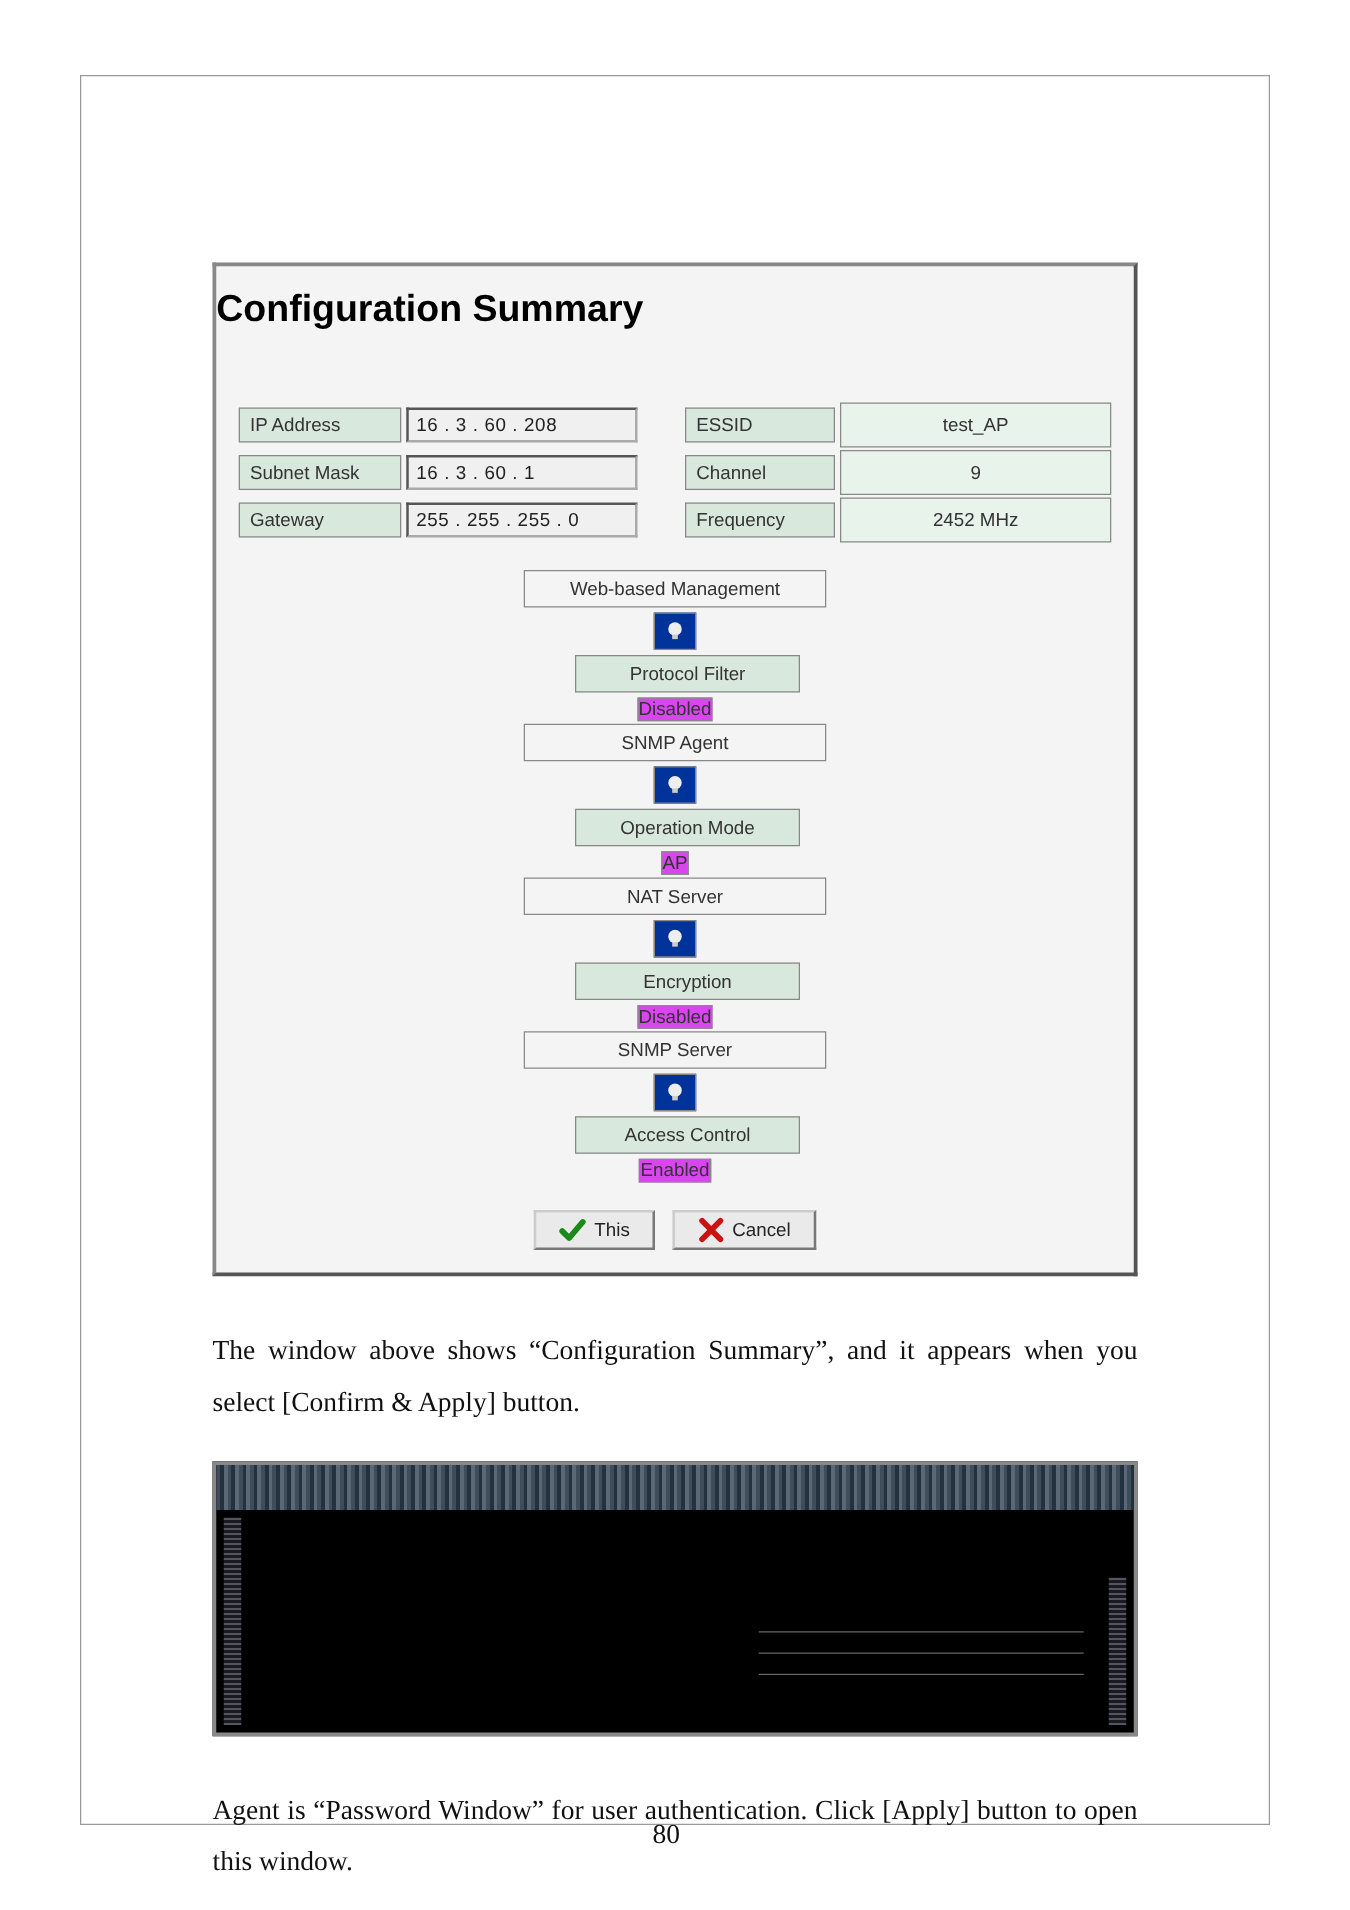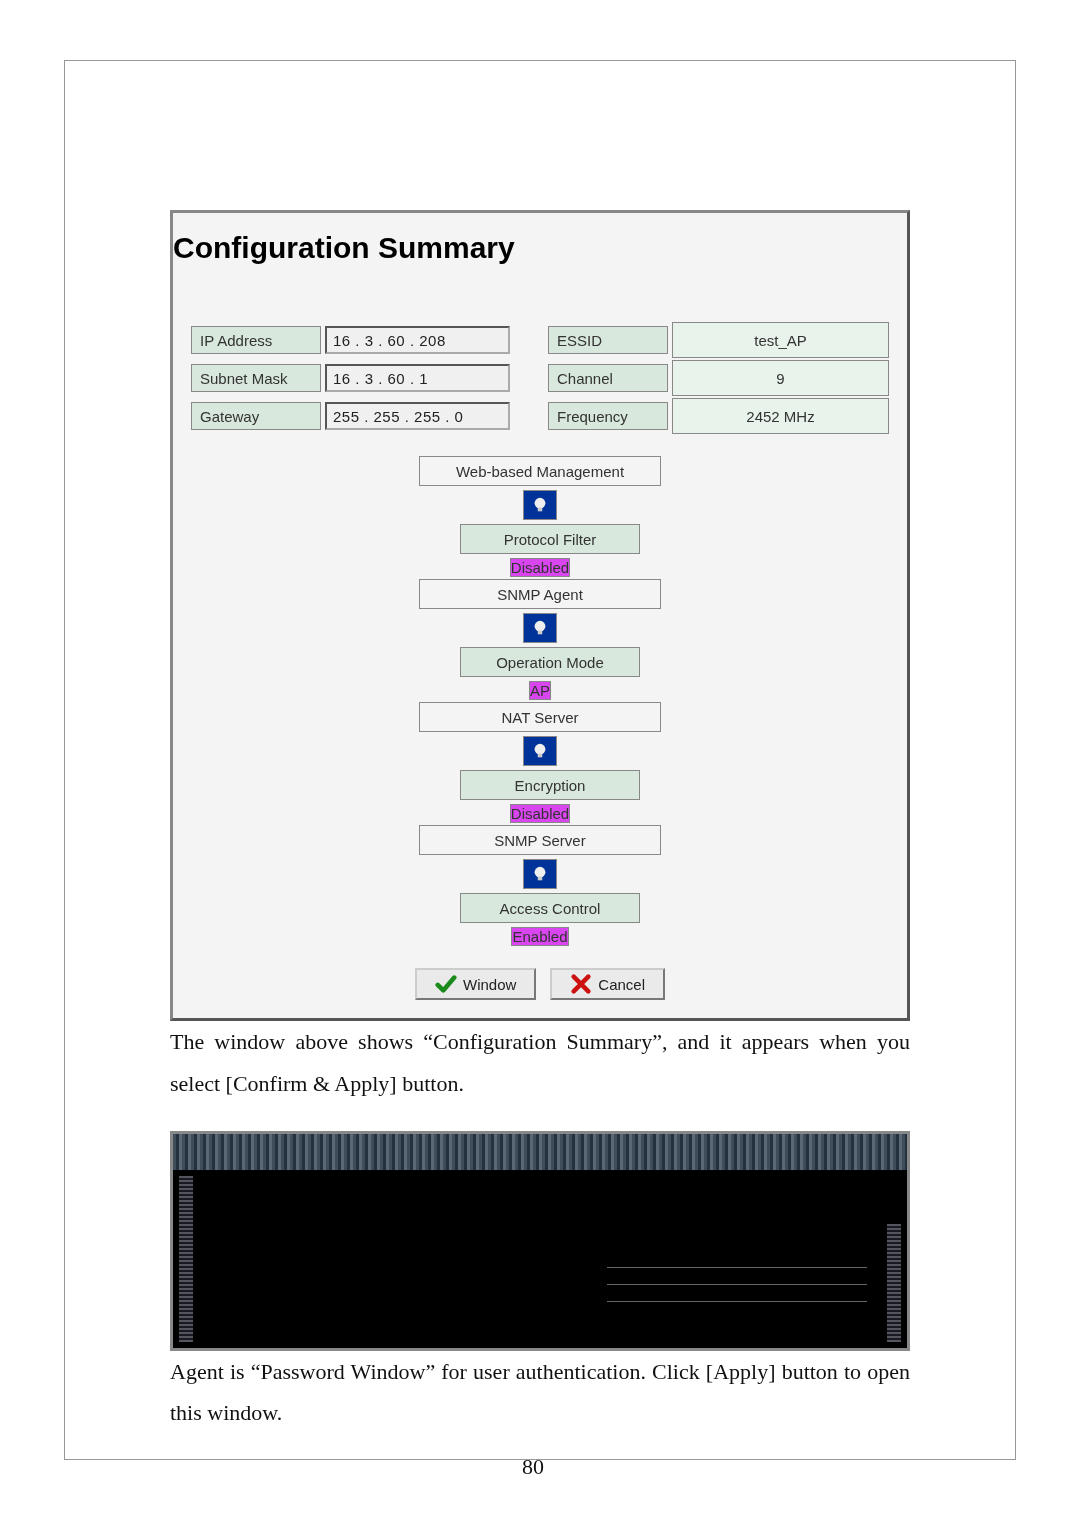--- a/index.html
+++ b/index.html
@@ -175,20 +175,21 @@
     border: 2px outset #ccc;
     background: #eaeaea;
     font-size: 15px;
     color: #222;
     cursor: pointer;
   }
   .check-icon { width: 22px; height: 22px; }
   .x-icon { width: 22px; height: 22px; }
 
   .para {
+    margin-top: 38px;
     font-family: "Times New Roman", Times, serif;
     font-size: 22px;
     line-height: 1.9;
     color: #111;
     text-align: justify;
   }
   .dark-window {
     margin-top: 26px;
     width: 740px;
     height: 220px;
@@ -307,21 +308,21 @@
         <div class="feat-label2">Access Control</div>
         <div class="feat-value">Enabled</div>
       </div>
     </div>
 
     <div class="button-row">
       <div class="btn">
         <svg class="check-icon" viewBox="0 0 24 24">
             <path d="M3 13 L9 19 L21 5" stroke="#1a8a1a" stroke-width="5" fill="none" stroke-linecap="round" stroke-linejoin="round"></path>
           </svg>
-        <span>Window</span>
+        <span>This</span>
       </div>
       <div class="btn">
         <svg class="x-icon" viewBox="0 0 24 24">
             <path d="M4 4 L20 20 M20 4 L4 20" stroke="#cc1111" stroke-width="5" stroke-linecap="round"></path>
           </svg>
         <span>Cancel</span>
       </div>
     </div>
   </div>
 

